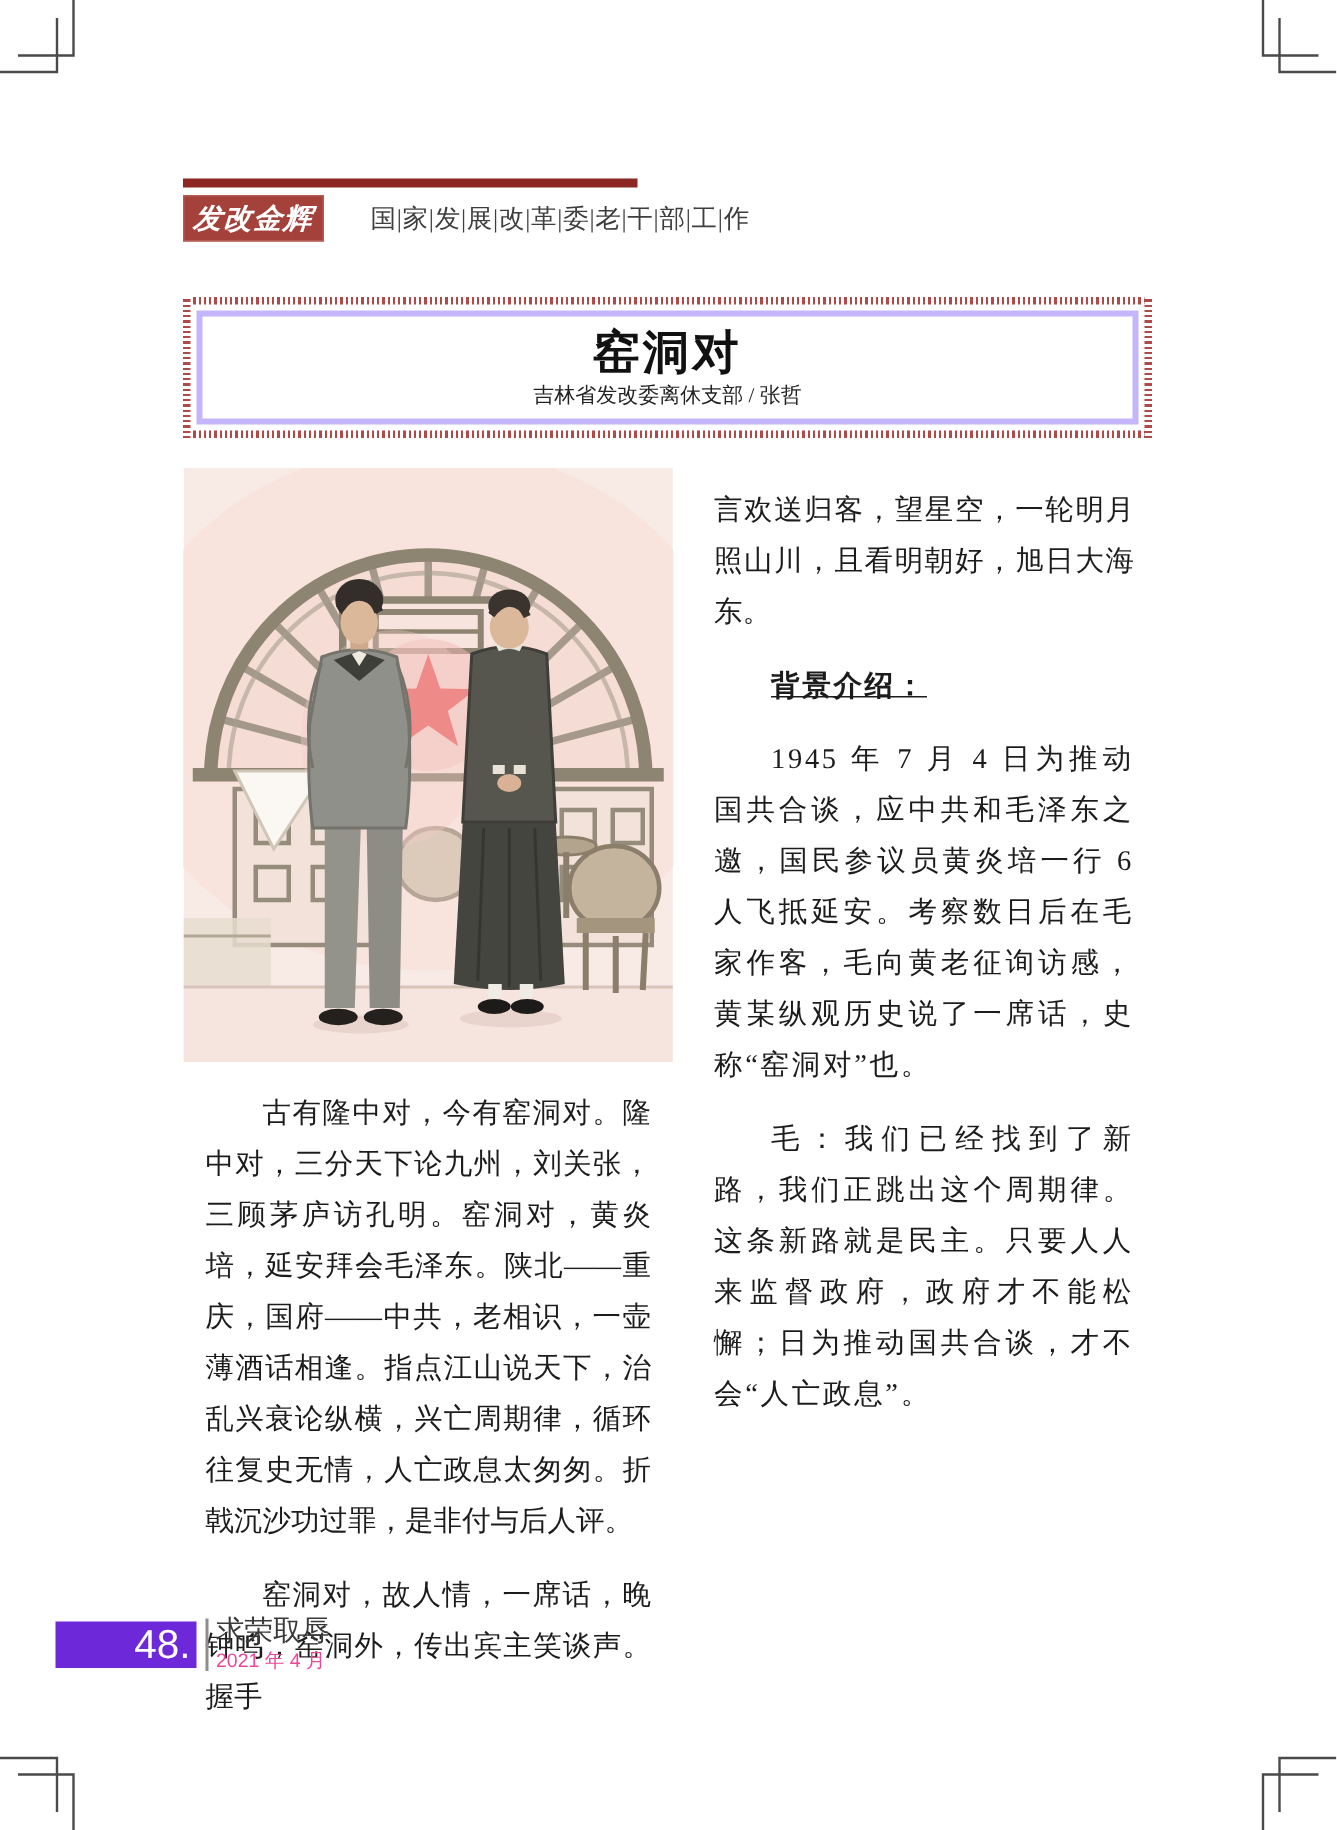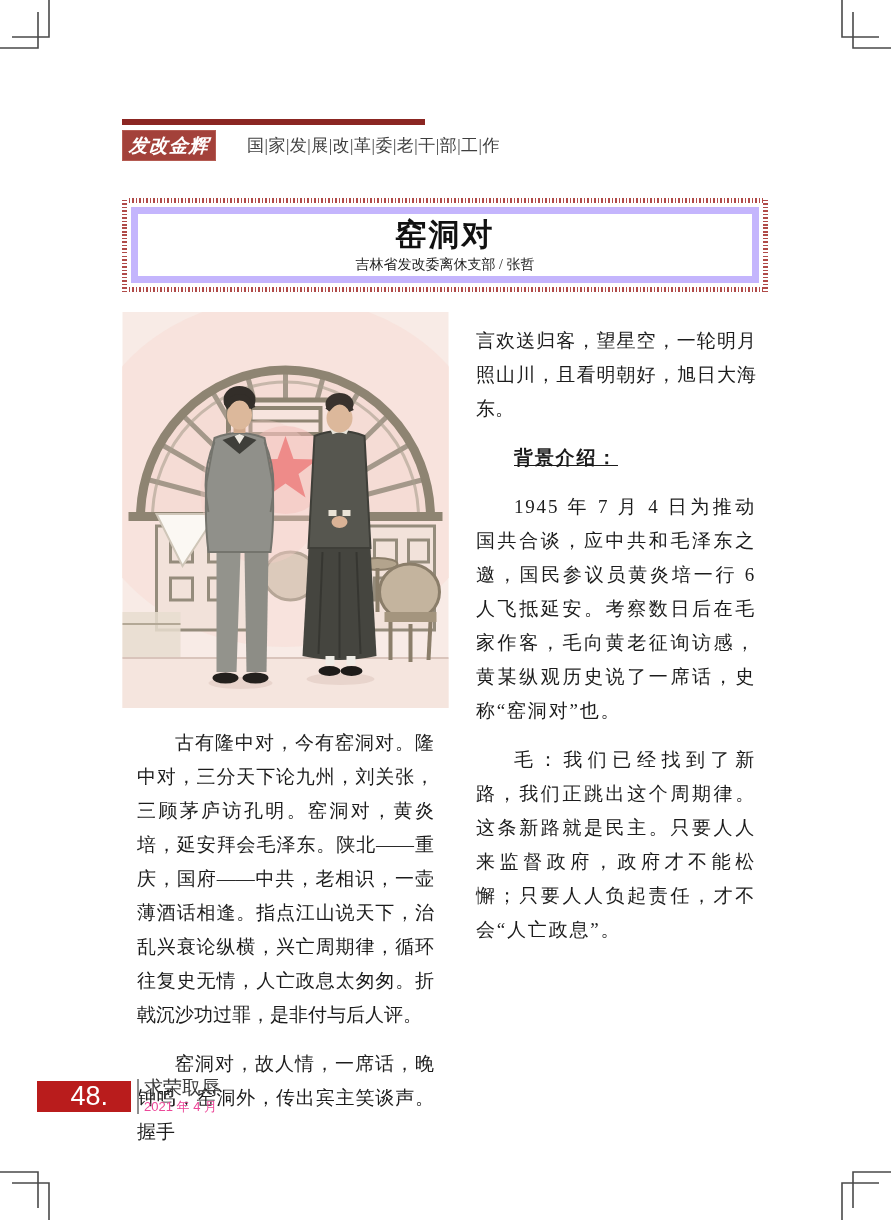--- a/index.html
+++ b/index.html
@@ -26,40 +26,40 @@
   
   .title-box{position:absolute;left:122px;top:198px;width:646px;height:94px;background:#ffffff;}
   .stripe{position:absolute;}
   .stripe.top,.stripe.bottom{left:0;width:100%;height:5px;
     background:repeating-linear-gradient(90deg,#b04a48 0 1.5px,#ffffff 1.5px 3.5px);}
   .stripe.top{top:0;} .stripe.bottom{bottom:0;}
   .stripe.left,.stripe.right{top:0;width:5px;height:100%;
     background:repeating-linear-gradient(0deg,#b04a48 0 1.5px,#ffffff 1.5px 3.5px);}
   .stripe.left{left:0;} .stripe.right{right:0;}
   .title-frame{
-    position:absolute;left:9px;top:9px;right:9px;bottom:9px;border:7px solid #c4b5fd;
+    position:absolute;left:9px;top:9px;right:9px;bottom:9px;border:4px solid #c4b5fd;
     display:flex;flex-direction:column;align-items:center;justify-content:center;gap:8px;
   }
   .article-title{font-size:31px;font-weight:700;color:#111;margin:0;line-height:1;letter-spacing:2px;}
   .article-byline{font-size:14px;color:#232323;margin:0;line-height:1;}
   
   .painting{position:absolute;left:122px;top:312px;width:327px;height:396px;}
   
   .col{position:absolute;font-size:19px;line-height:34px;text-align:justify;text-justify:inter-ideograph;}
   .col p{margin:15px;}
   .left-col{left:122px;top:711px;width:327px;}
   .right-col{left:461px;top:309px;width:310px;}
   .indent{text-indent:2em;}
   .kai{letter-spacing:1.8px;}
   .kai-head{font-weight:700;letter-spacing:1.8px;text-indent:2em;text-decoration:underline;}
   
   .pagenum-box{
-    position:absolute;left:37px;top:1081px;width:94px;height:31px;background:#b91c1c;
+    position:absolute;left:37px;top:1081px;width:94px;height:31px;background:#6d28d9;
     color:#ffffff;font-family:"Liberation Sans","DejaVu Sans",sans-serif;font-size:27px;
-    line-height:31px;text-align:right;padding-right:23px;box-sizing:border-box;
+    line-height:31px;text-align:right;padding-right:4px;box-sizing:border-box;
   }
   .footer-divider{position:absolute;left:137px;top:1079px;width:2px;height:35px;background:#8e8e8e;}
   .journal-name{
     position:absolute;left:144px;top:1078px;font-family:"Liberation Sans","DejaVu Sans",sans-serif;
     font-size:19px;color:#3a3a3a;line-height:20px;
   }
   .journal-date{
     position:absolute;left:144px;top:1099px;font-family:"Liberation Sans","DejaVu Sans",sans-serif;
     font-size:13px;color:#ec4899;line-height:15px;
   }
@@ -207,21 +207,21 @@
 
   <div class="col left-col">
     <p class="indent">古有隆中对，今有窑洞对。隆中对，三分天下论九州，刘关张，三顾茅庐访孔明。窑洞对，黄炎培，延安拜会毛泽东。陕北——重庆，国府——中共，老相识，一壶薄酒话相逢。指点江山说天下，治乱兴衰论纵横，兴亡周期律，循环往复史无情，人亡政息太匆匆。折戟沉沙功过罪，是非付与后人评。</p>
     <p class="indent">窑洞对，故人情，一席话，晚钟鸣，窑洞外，传出宾主笑谈声。握手</p>
   </div>
 
   <div class="col right-col">
     <p>言欢送归客，望星空，一轮明月照山川，且看明朝好，旭日大海东。</p>
     <p class="kai-head">背景介绍：</p>
     <p class="kai indent">1945 年 7 月 4 日为推动国共合谈，应中共和毛泽东之邀，国民参议员黄炎培一行 6 人飞抵延安。考察数日后在毛家作客，毛向黄老征询访感，黄某纵观历史说了一席话，史称“窑洞对”也。</p>
-    <p class="kai indent">毛：我们已经找到了新路，我们正跳出这个周期律。这条新路就是民主。只要人人来监督政府，政府才不能松懈；只要人人负起责任，才不会“人亡政息”。</p>
+    <p class="kai indent">毛：我们已经找到了新路，我们正跳出这个周期律。这条新路就是民主。只要人人来监督政府，政府才不能松懈；日为推动国共合谈，才不会“人亡政息”。</p>
   </div>
 
   <div class="pagenum-box">48.</div>
   <div class="footer-divider"></div>
   <div class="journal-name">求荣取辱</div>
   <div class="journal-date">2021 年 4 月</div>
 
 </div>
 
 </body></html>

